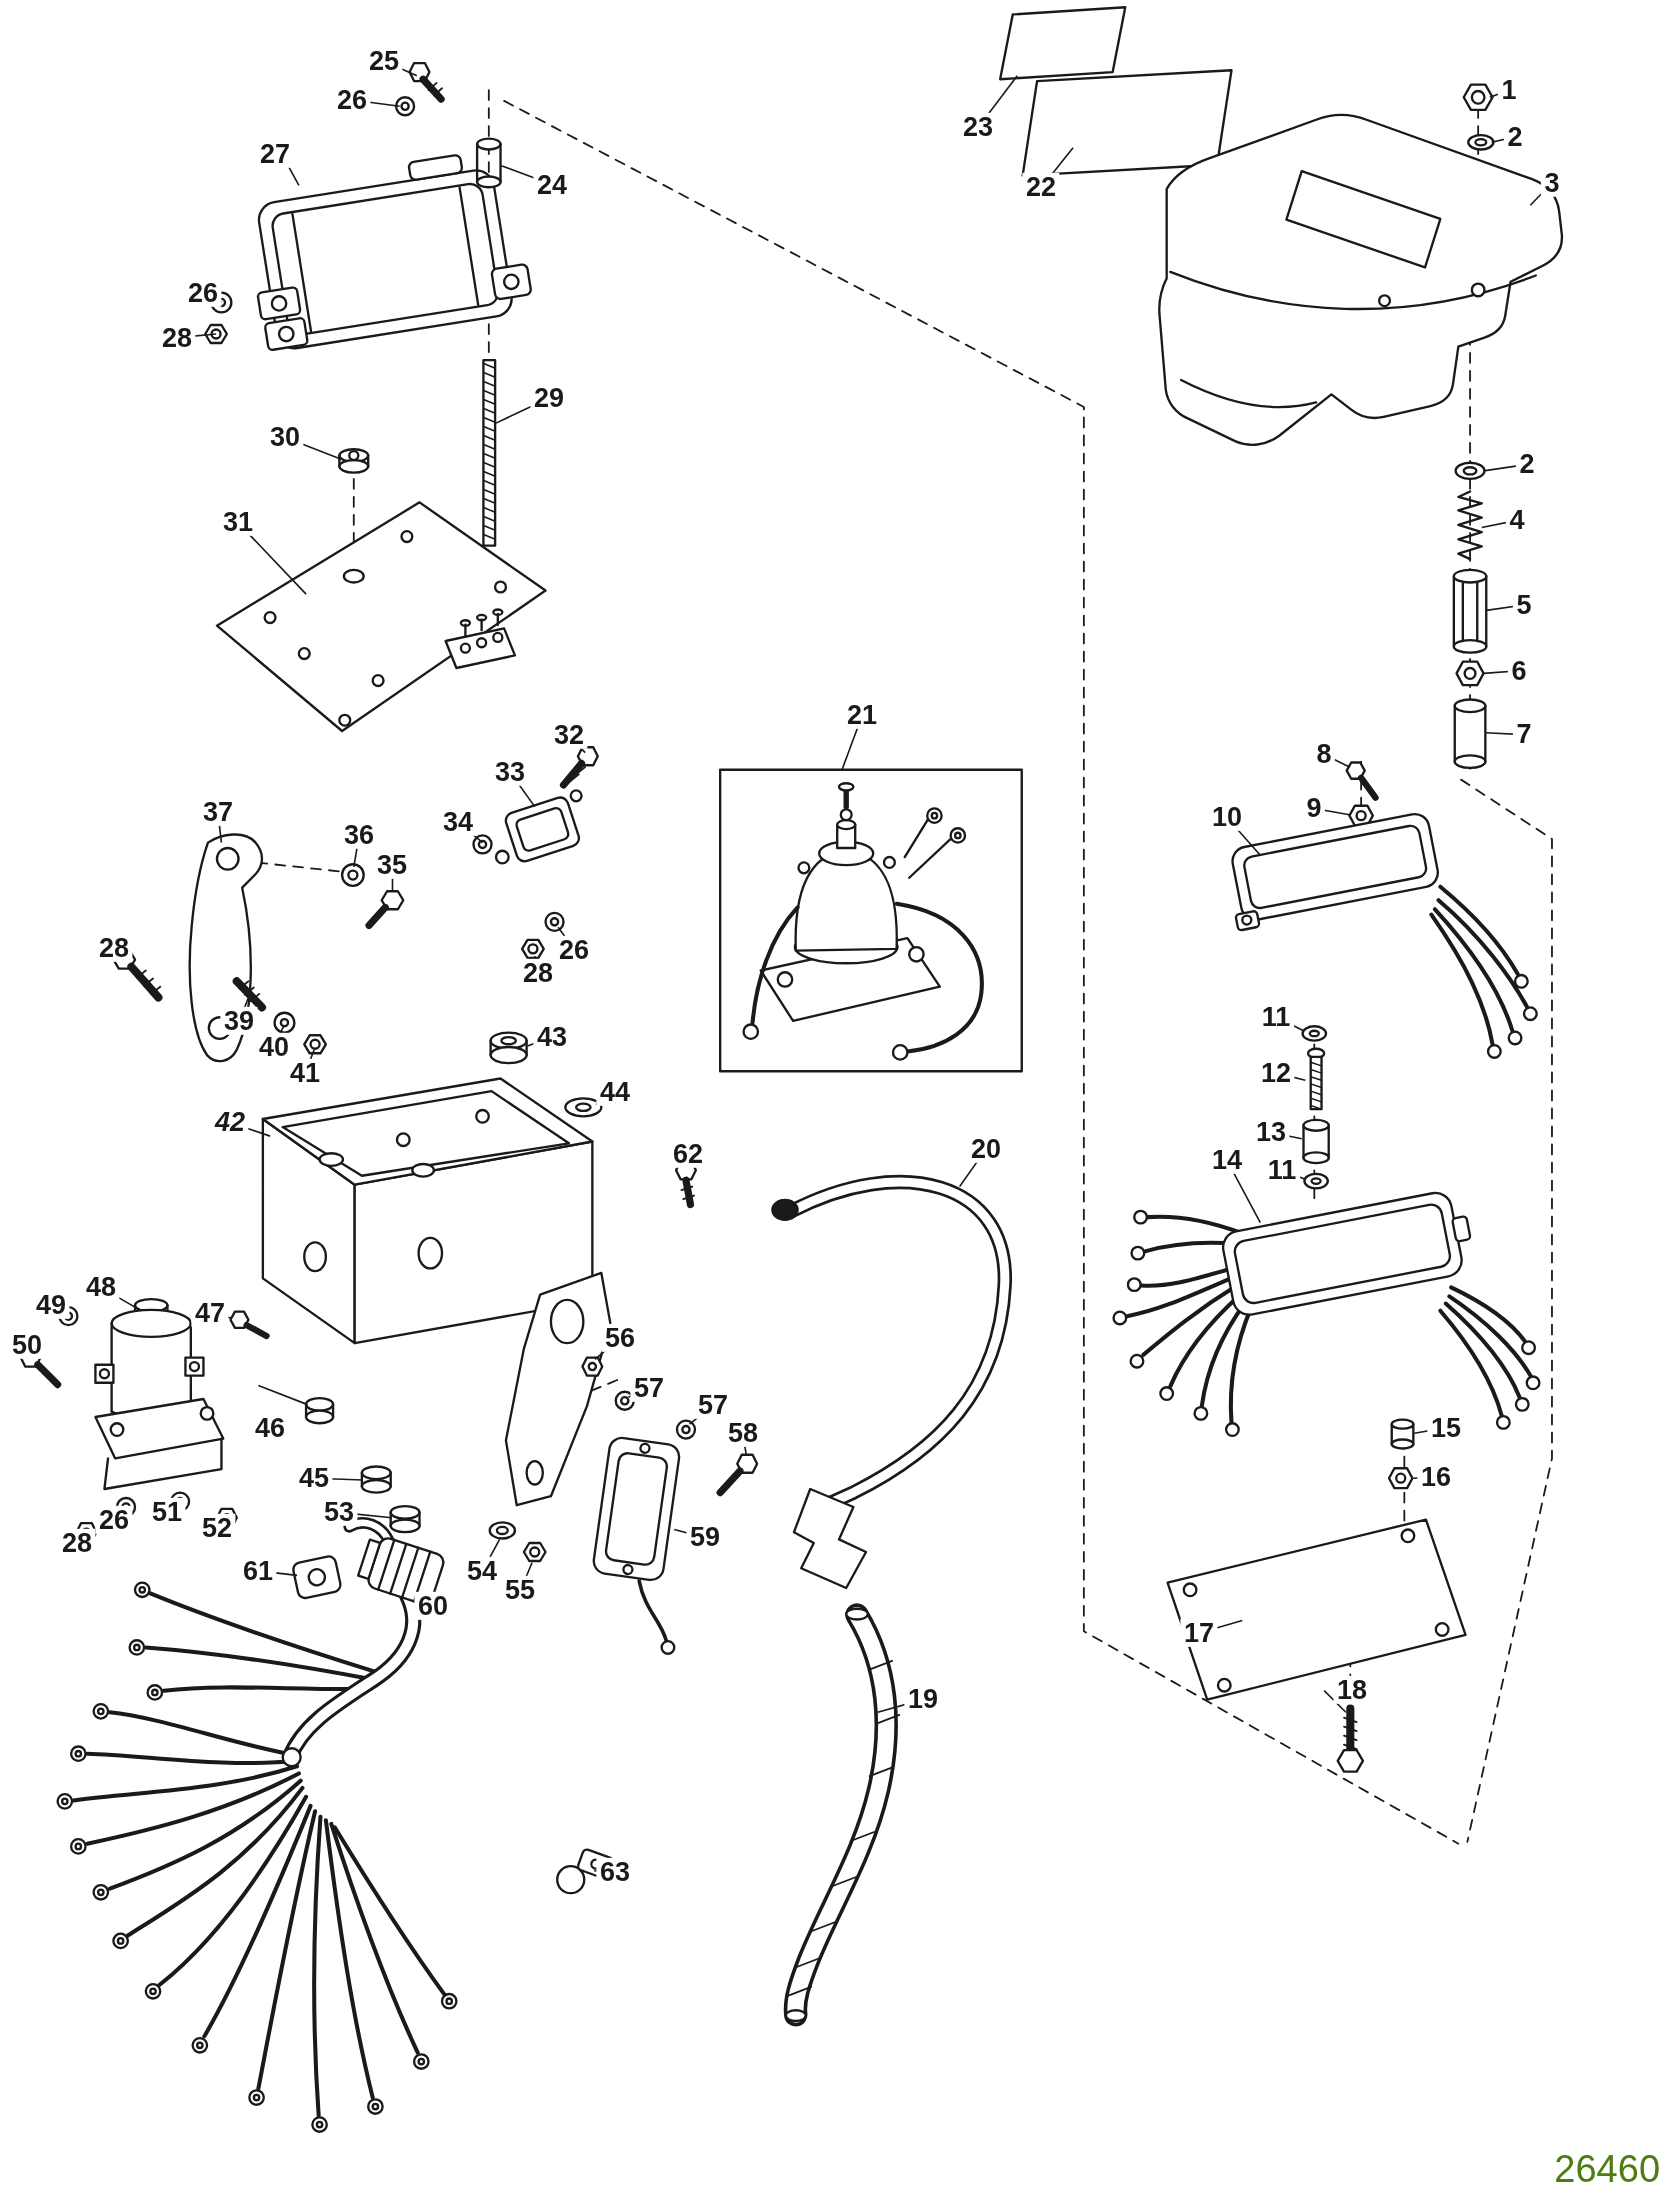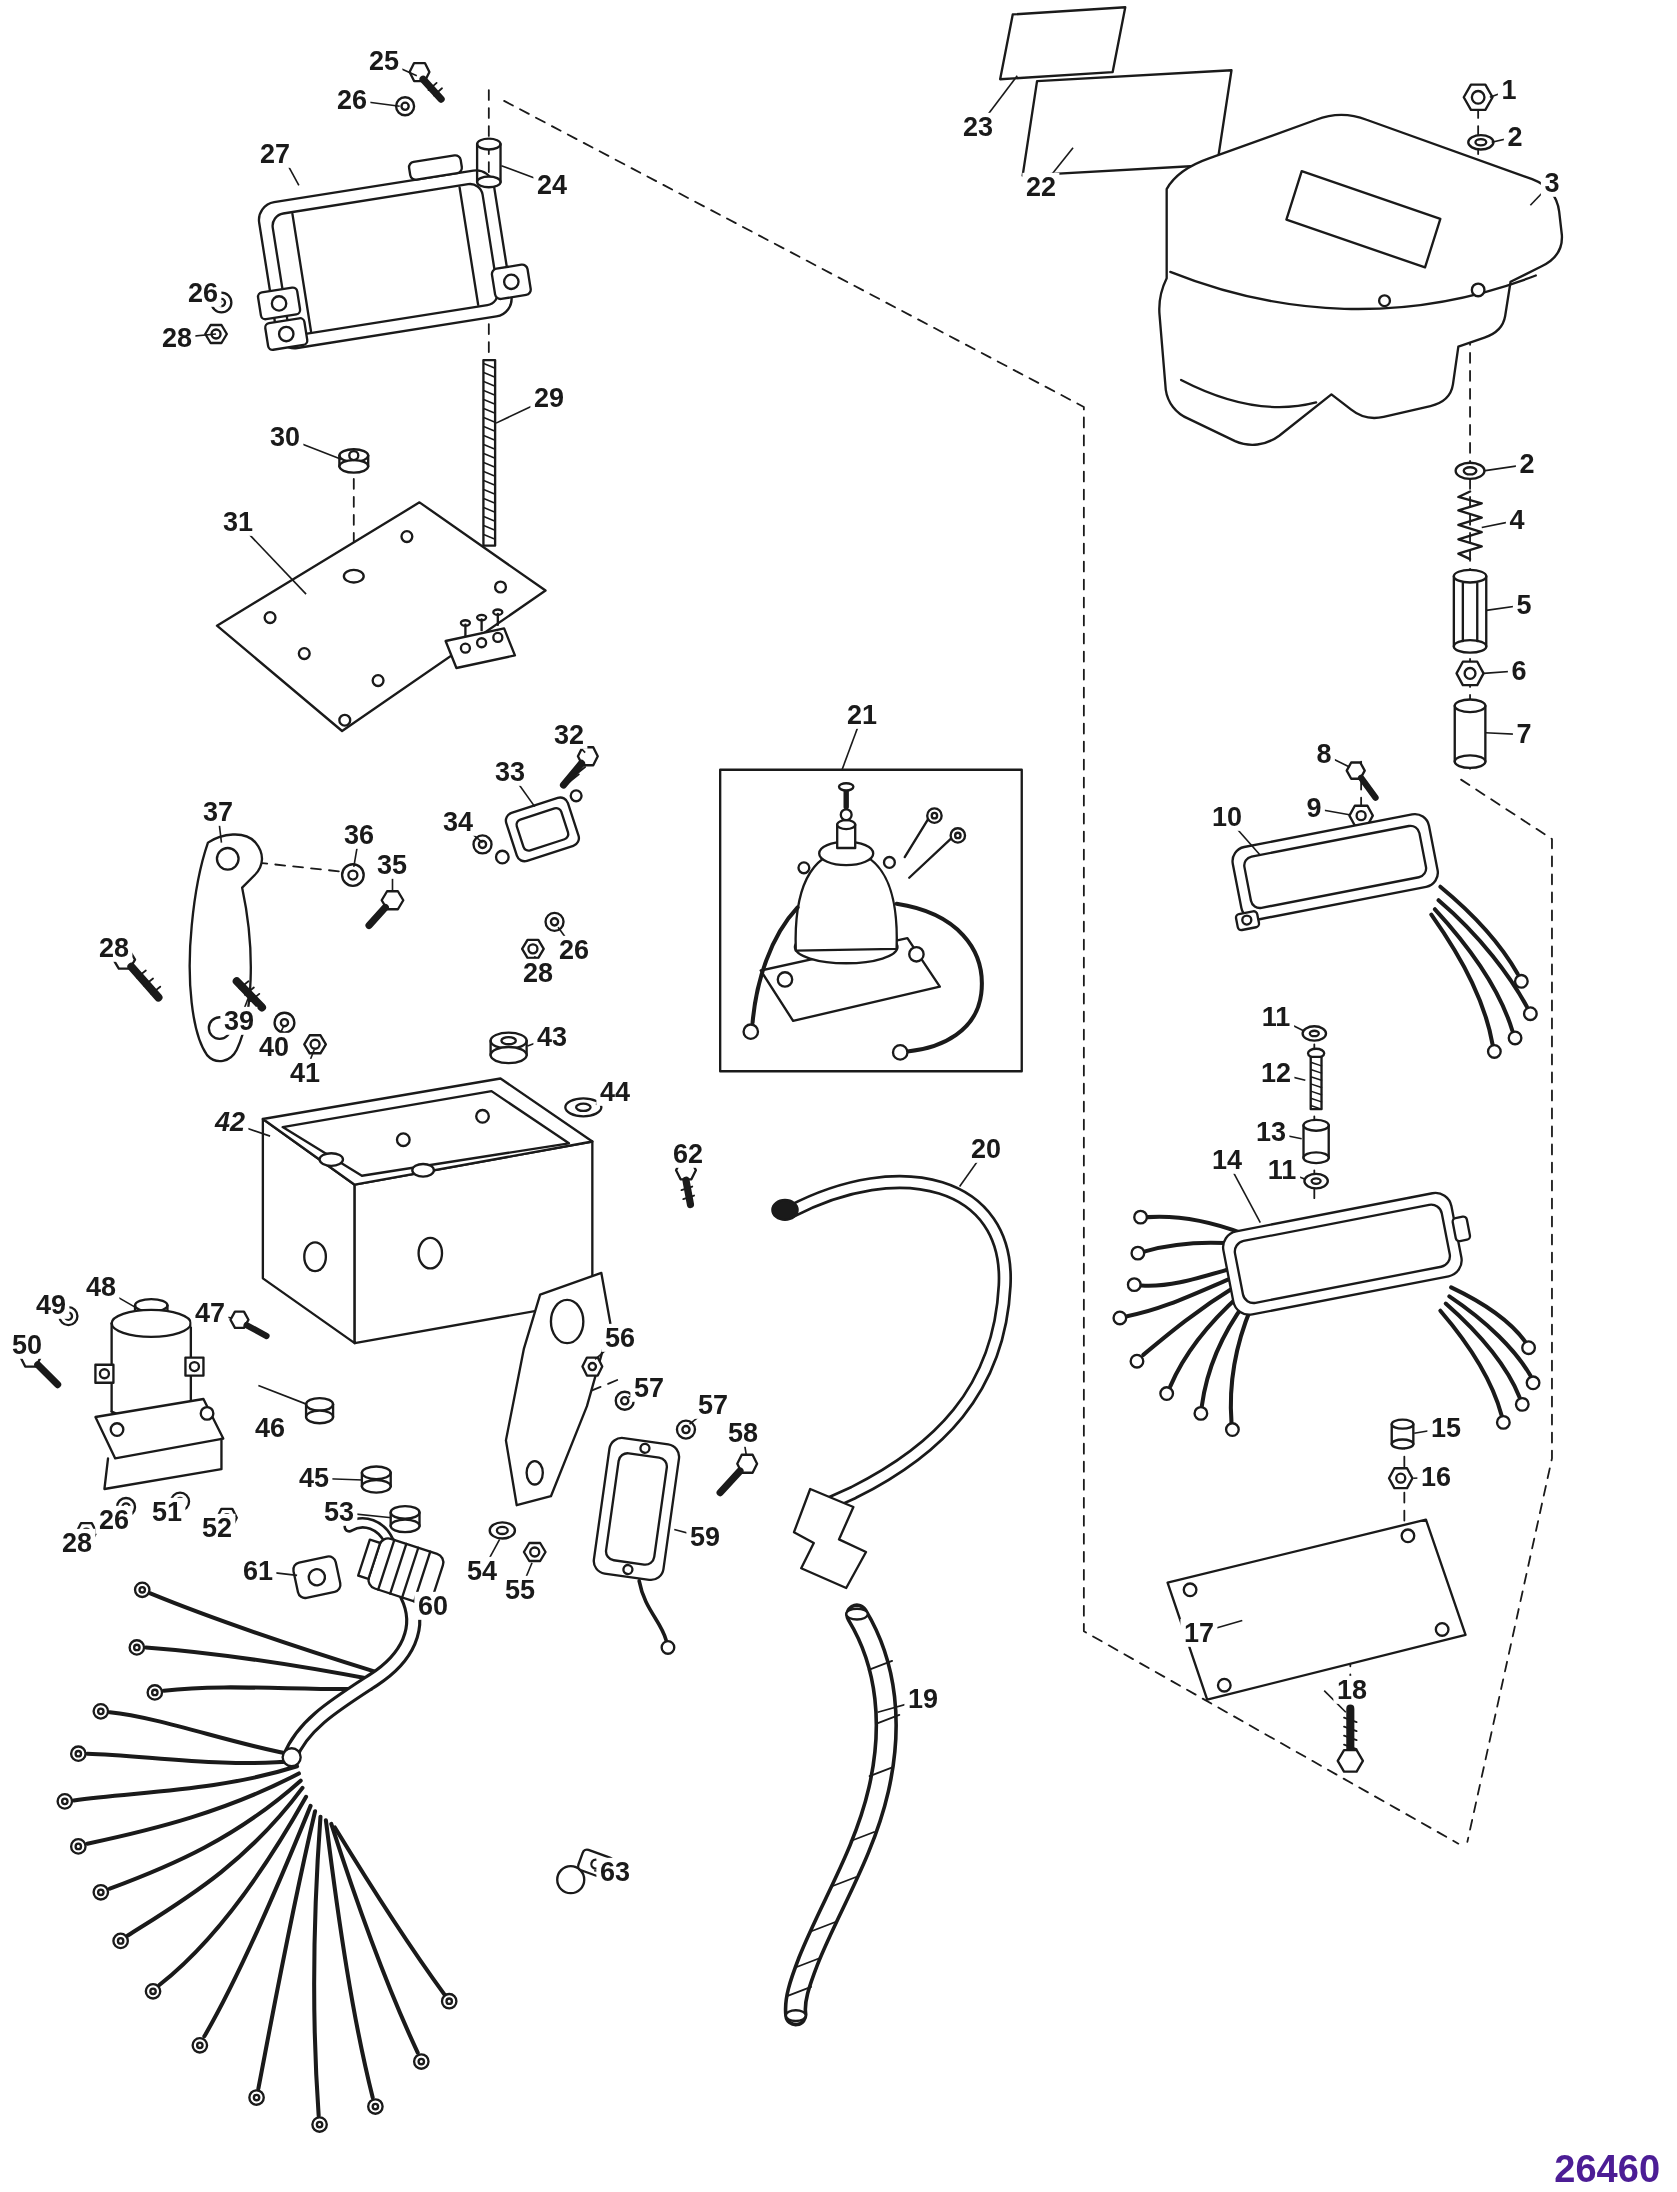--- a/index.html
+++ b/index.html
@@ -9,21 +9,21 @@
   }
   #stage{position:absolute;left:0;top:0;width:1678px;height:2193px}
   svg.layer{position:absolute;left:0;top:0}
   .callout{
     position:absolute;transform:translate(-50%,-50%);
     font-weight:bold;font-size:27px;line-height:1.05;color:#1a1a1a;
     background:#ffffff;padding:0 3.6px;white-space:nowrap;
   }
   #diagram-number{
     position:absolute;right:14.4px;bottom:1.8px;
-    font-weight:bold;font-size:38px;color:#4c1d95;background:#fff;padding:0 3.6px;
+    font-weight:normal;font-size:38px;color:#4d7c0f;background:#fff;padding:0 3.6px;
   }
 </style>
 </head>
 <body>
 
 <div id="stage">
 
 <svg class="layer" width="1678" height="2193" viewBox="0 0 1864 2436">
   <g stroke="#1a1a1a" stroke-width="2.6" fill="none" stroke-linecap="round" stroke-linejoin="round">
 

